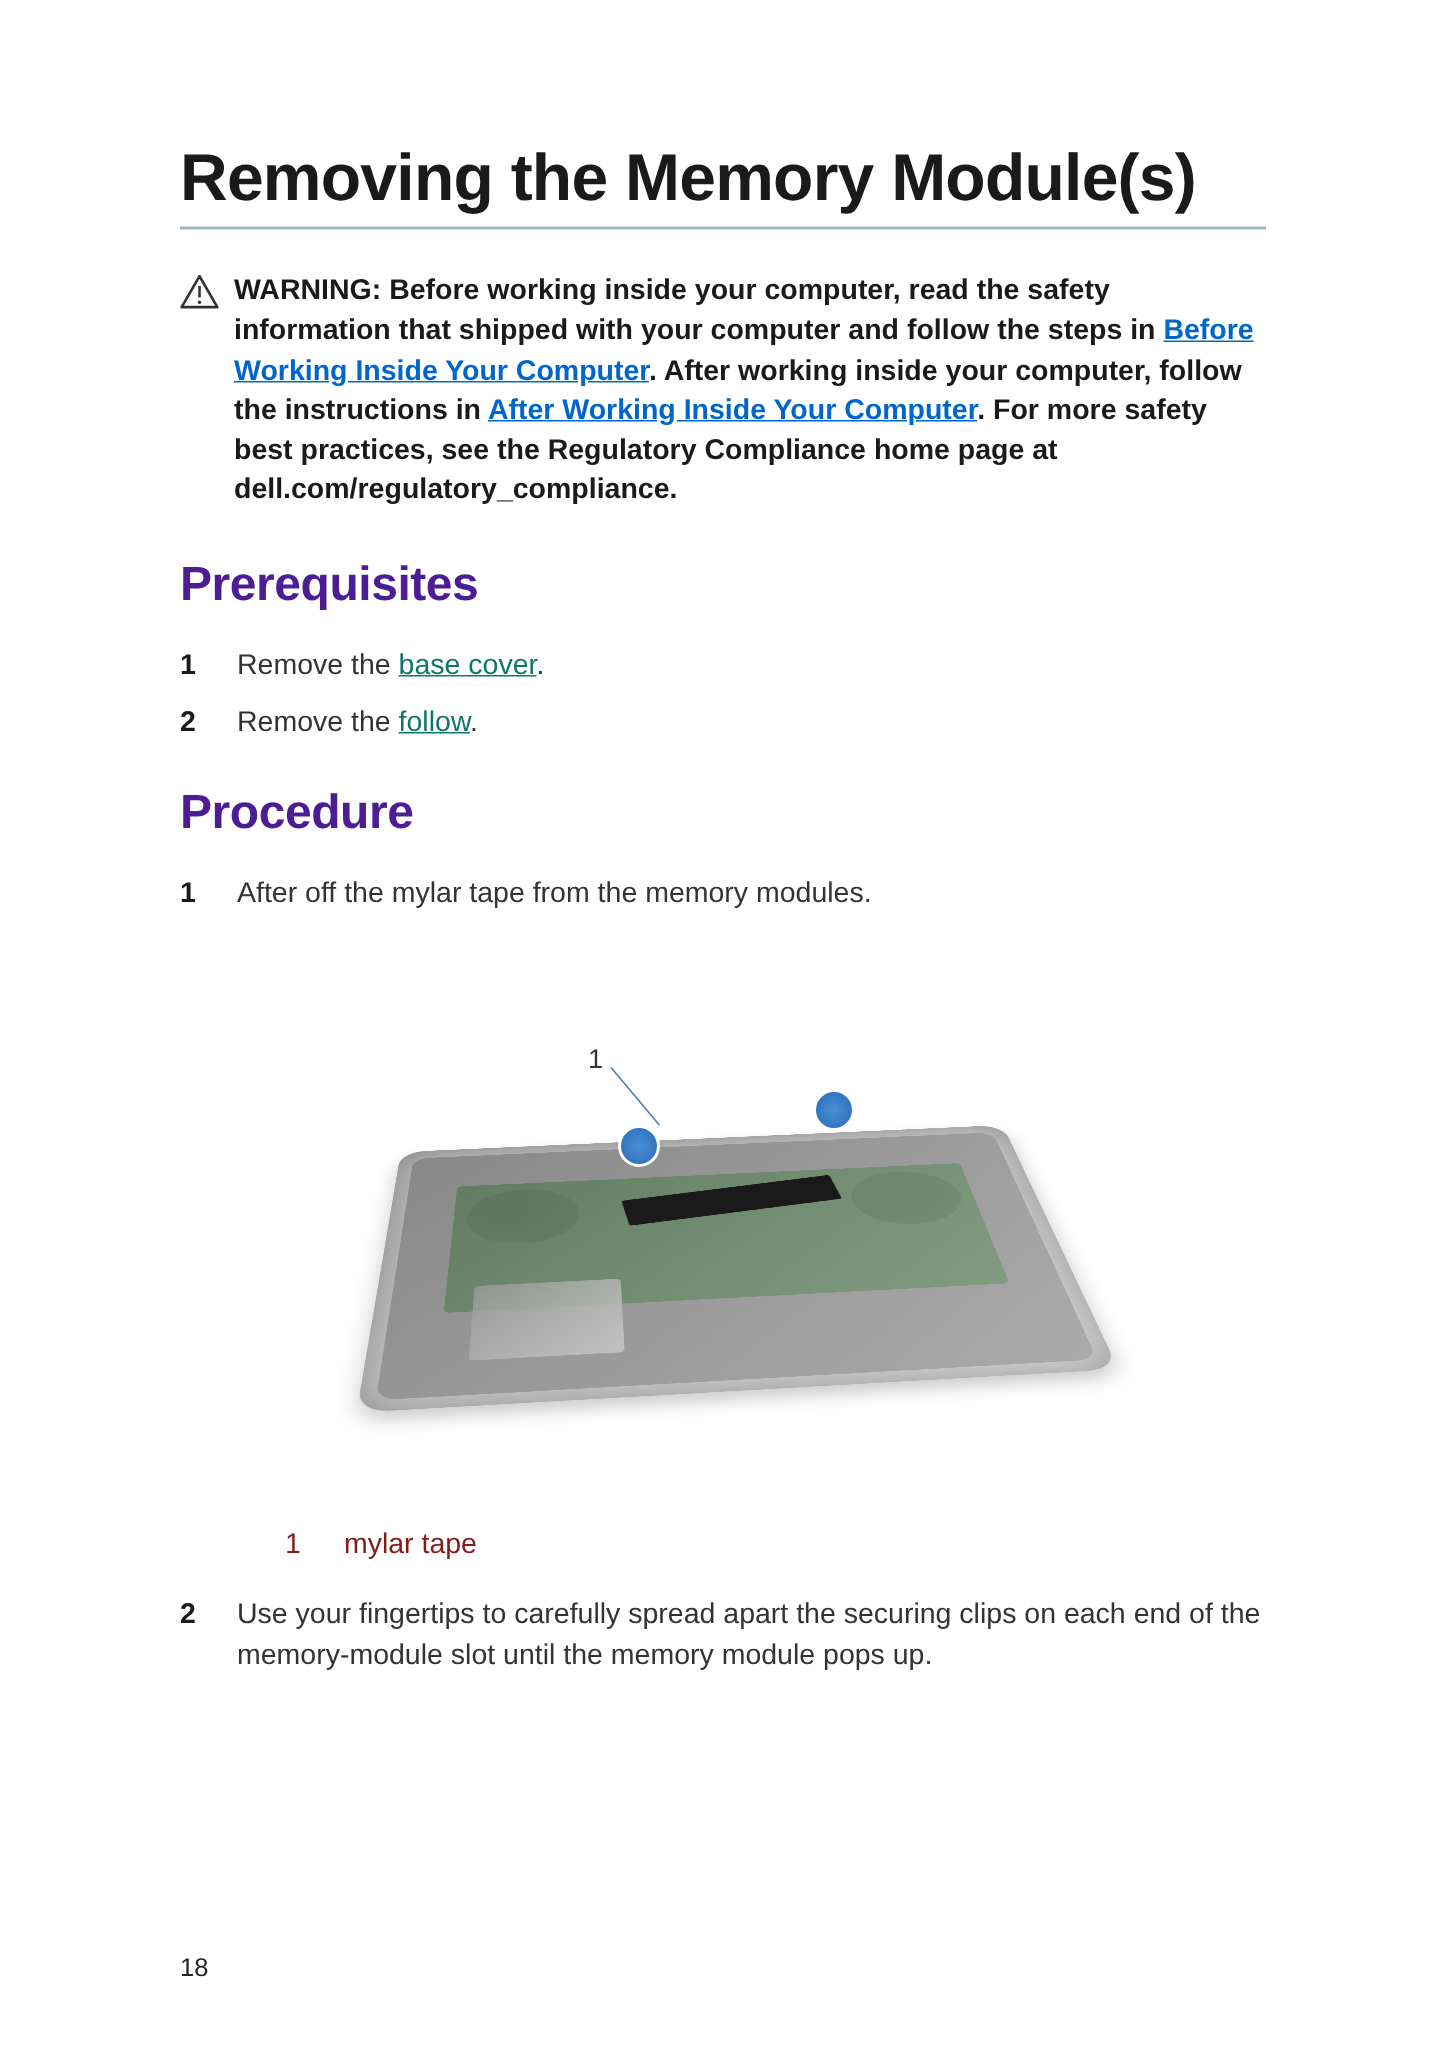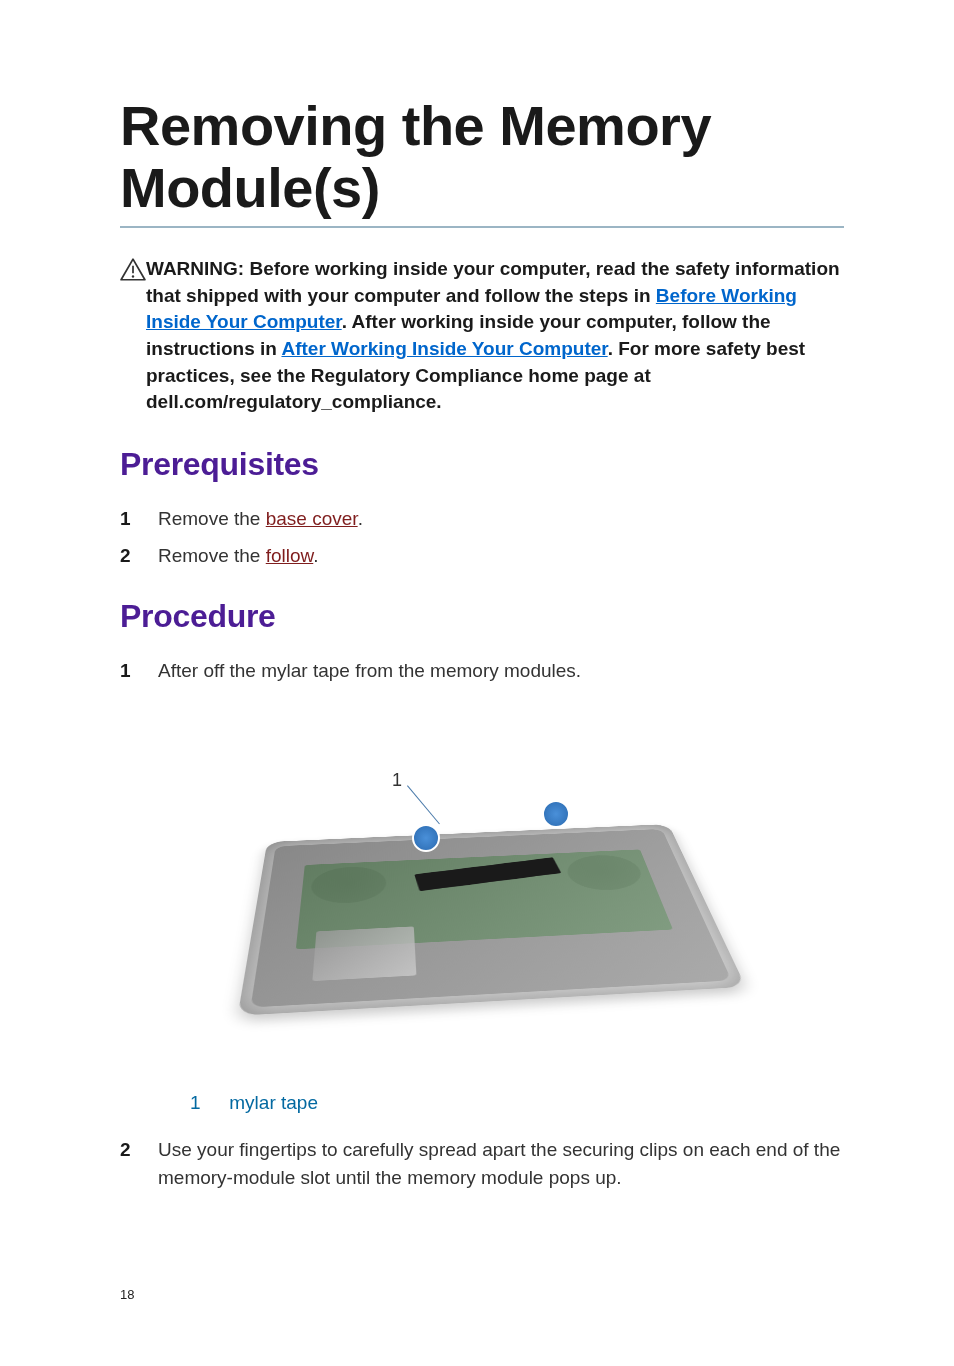--- a/index.html
+++ b/index.html
@@ -10,33 +10,33 @@
     body {
       font-family: 'Segoe UI', Arial, sans-serif;
       background: #ffffff;
       width: 954px;
       height: 1366px;
       padding: 95px 110px 50px 120px;
       position: relative;
       color: #222;
     }
     .page-title {
-      font-size: 56px;
+      font-size: 44px;
       font-weight: 700;
       line-height: 1.1;
       color: #1a1a1a;
       padding-bottom: 8px;
       border-bottom: 2px solid #9bb5c4;
       margin-bottom: 28px;
       letter-spacing: -0.5px;
     }
     .warning-block {
       display: flex;
       align-items: flex-start;
-      gap: 0;
+      gap: 10px;
       margin-bottom: 30px;
       padding-left: 0;
     }
     .warning-icon {
       flex-shrink: 0;
       margin-top: 2px;
     }
     .warning-icon svg {
       width: 26px;
       height: 24px;
@@ -74,21 +74,21 @@
     .list-number {
       font-weight: 700;
       min-width: 14px;
       color: #1a1a1a;
     }
     .list-text {
       flex: 1;
       color: #333;
     }
     .list-text .link {
-      color: #7f1d1d;
+      color: #0f766e;
     }
     .figure-container {
       margin: 18px 0 16px 0;
       text-align: center;
     }
     .figure-image {
       position: relative;
       display: inline-block;
       width: 490px;
       height: 360px;
@@ -187,31 +187,31 @@
       left: 170px;
       width: 60px;
       height: 50px;
       border-left: 1px solid #4a7aaa;
       transform: rotate(-40deg);
       transform-origin: top left;
     }
     .legend {
       margin: 6px 0 22px 70px;
       font-size: 19px;
-      color: #0369a1;
+      color: #7f1d1d;
     }
     .legend-num {
       display: inline-block;
       width: 34px;
     }
     .page-number {
       position: absolute;
-      bottom: 64px;
+      bottom: 44px;
       left: 120px;
-      font-size: 13px;
+      font-size: 17px;
       color: #222;
     }
   </style>
 </head>
 <body>
 
 <h1 class="page-title">Removing the Memory Module(s)</h1>
 
 <div class="warning-block">
   <span class="warning-icon">

